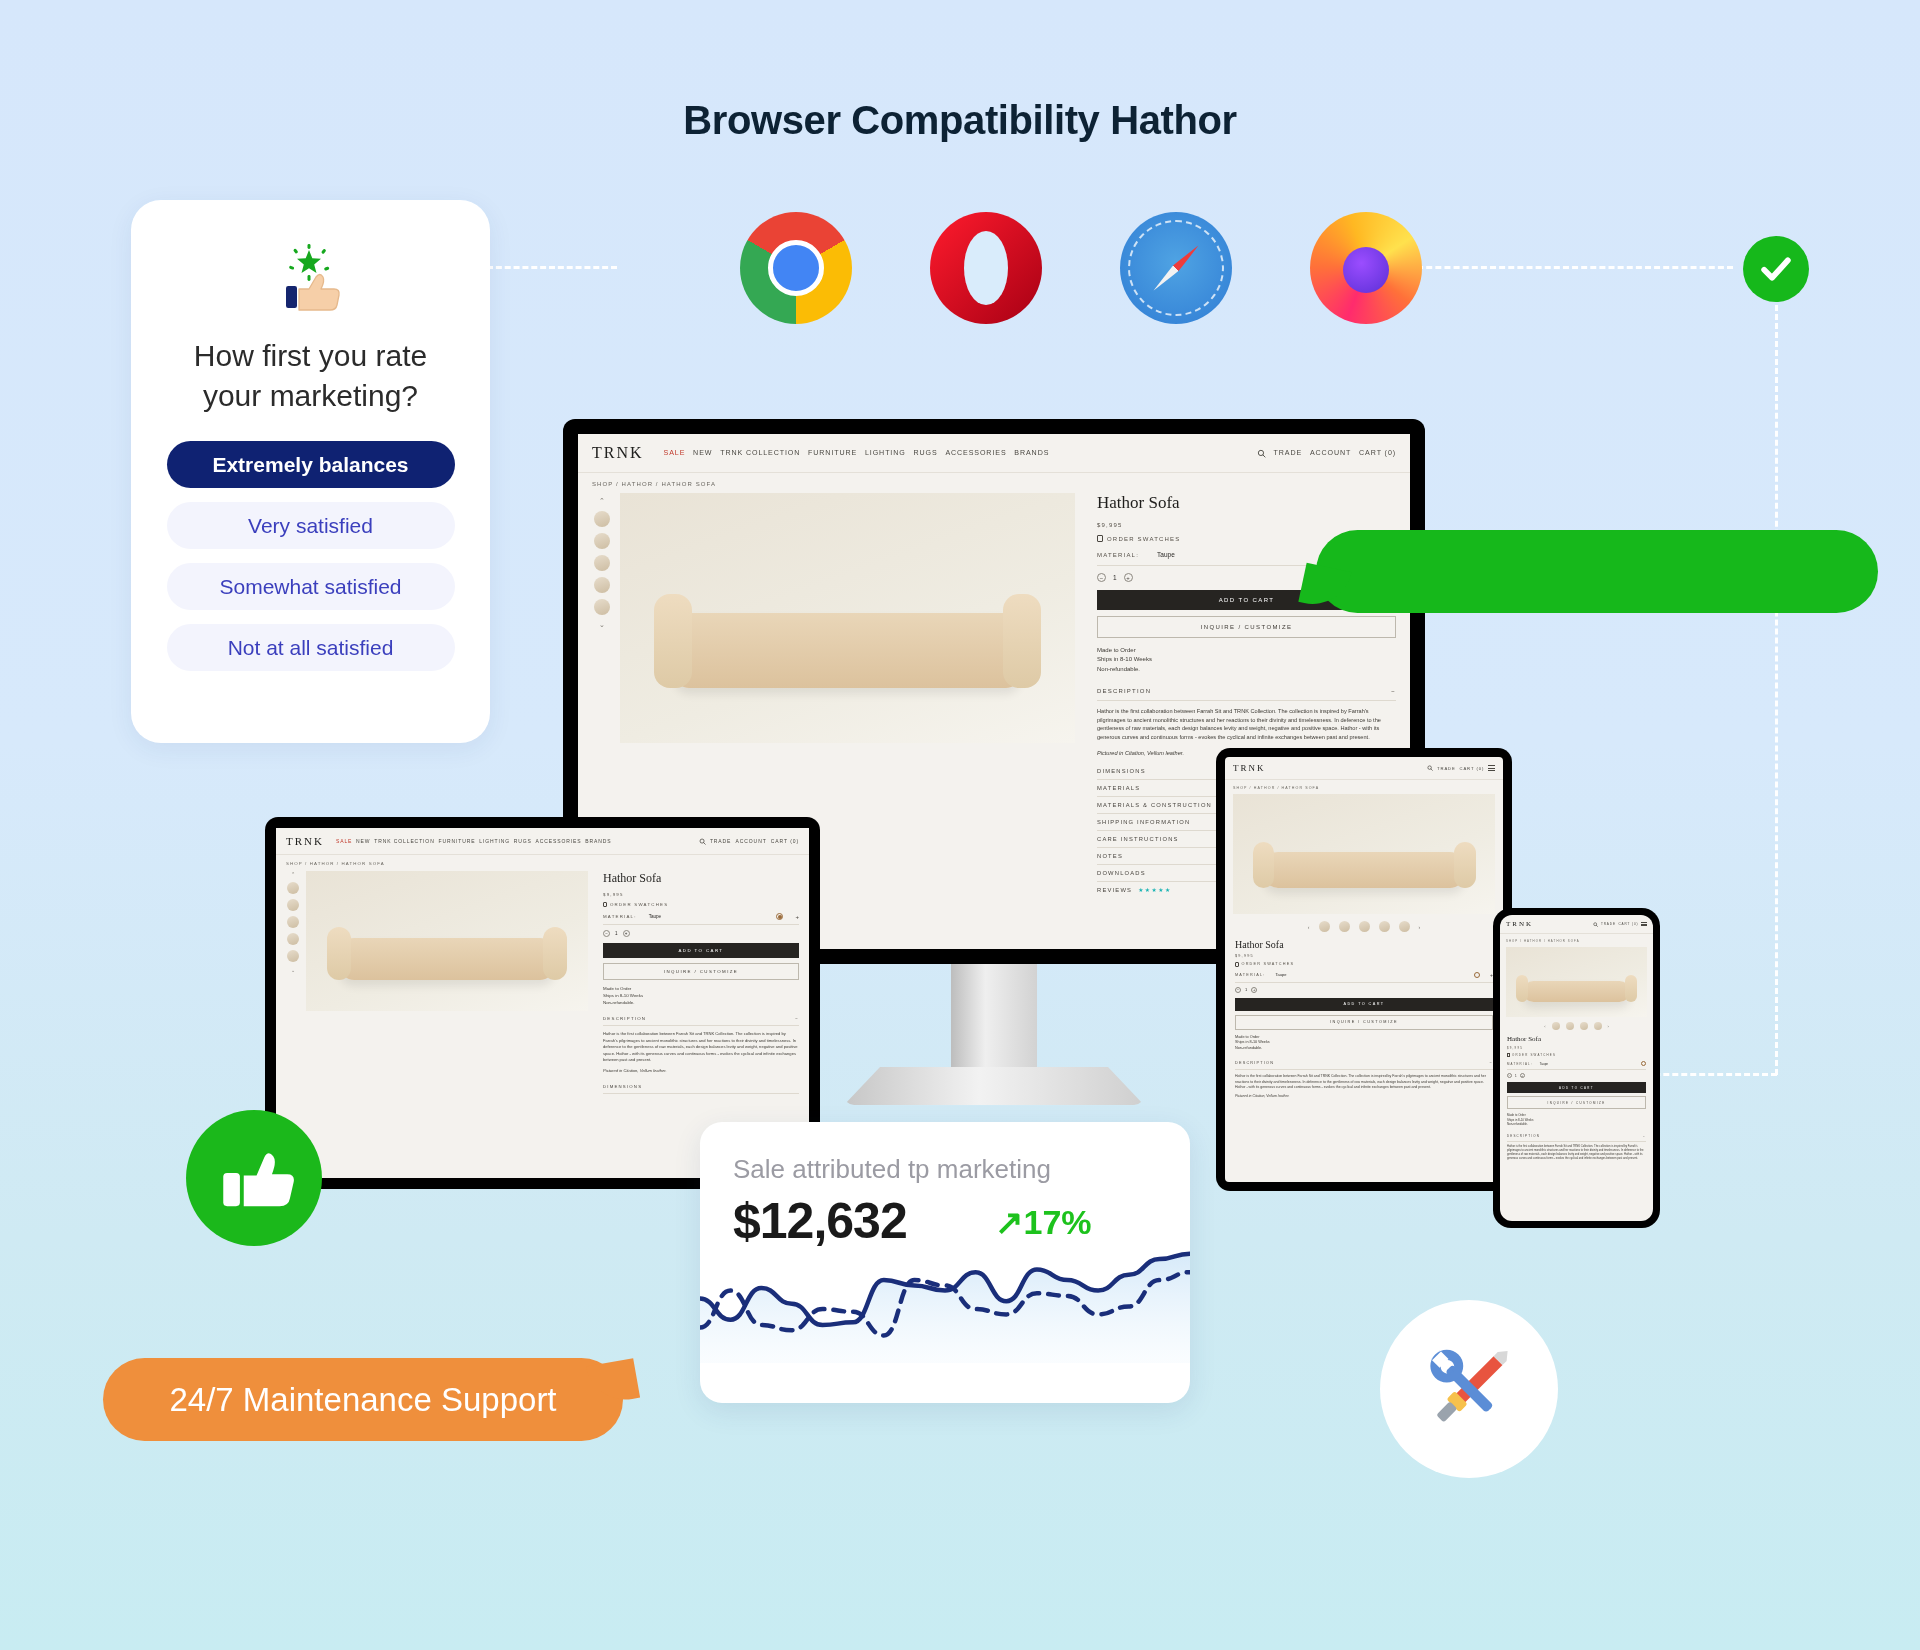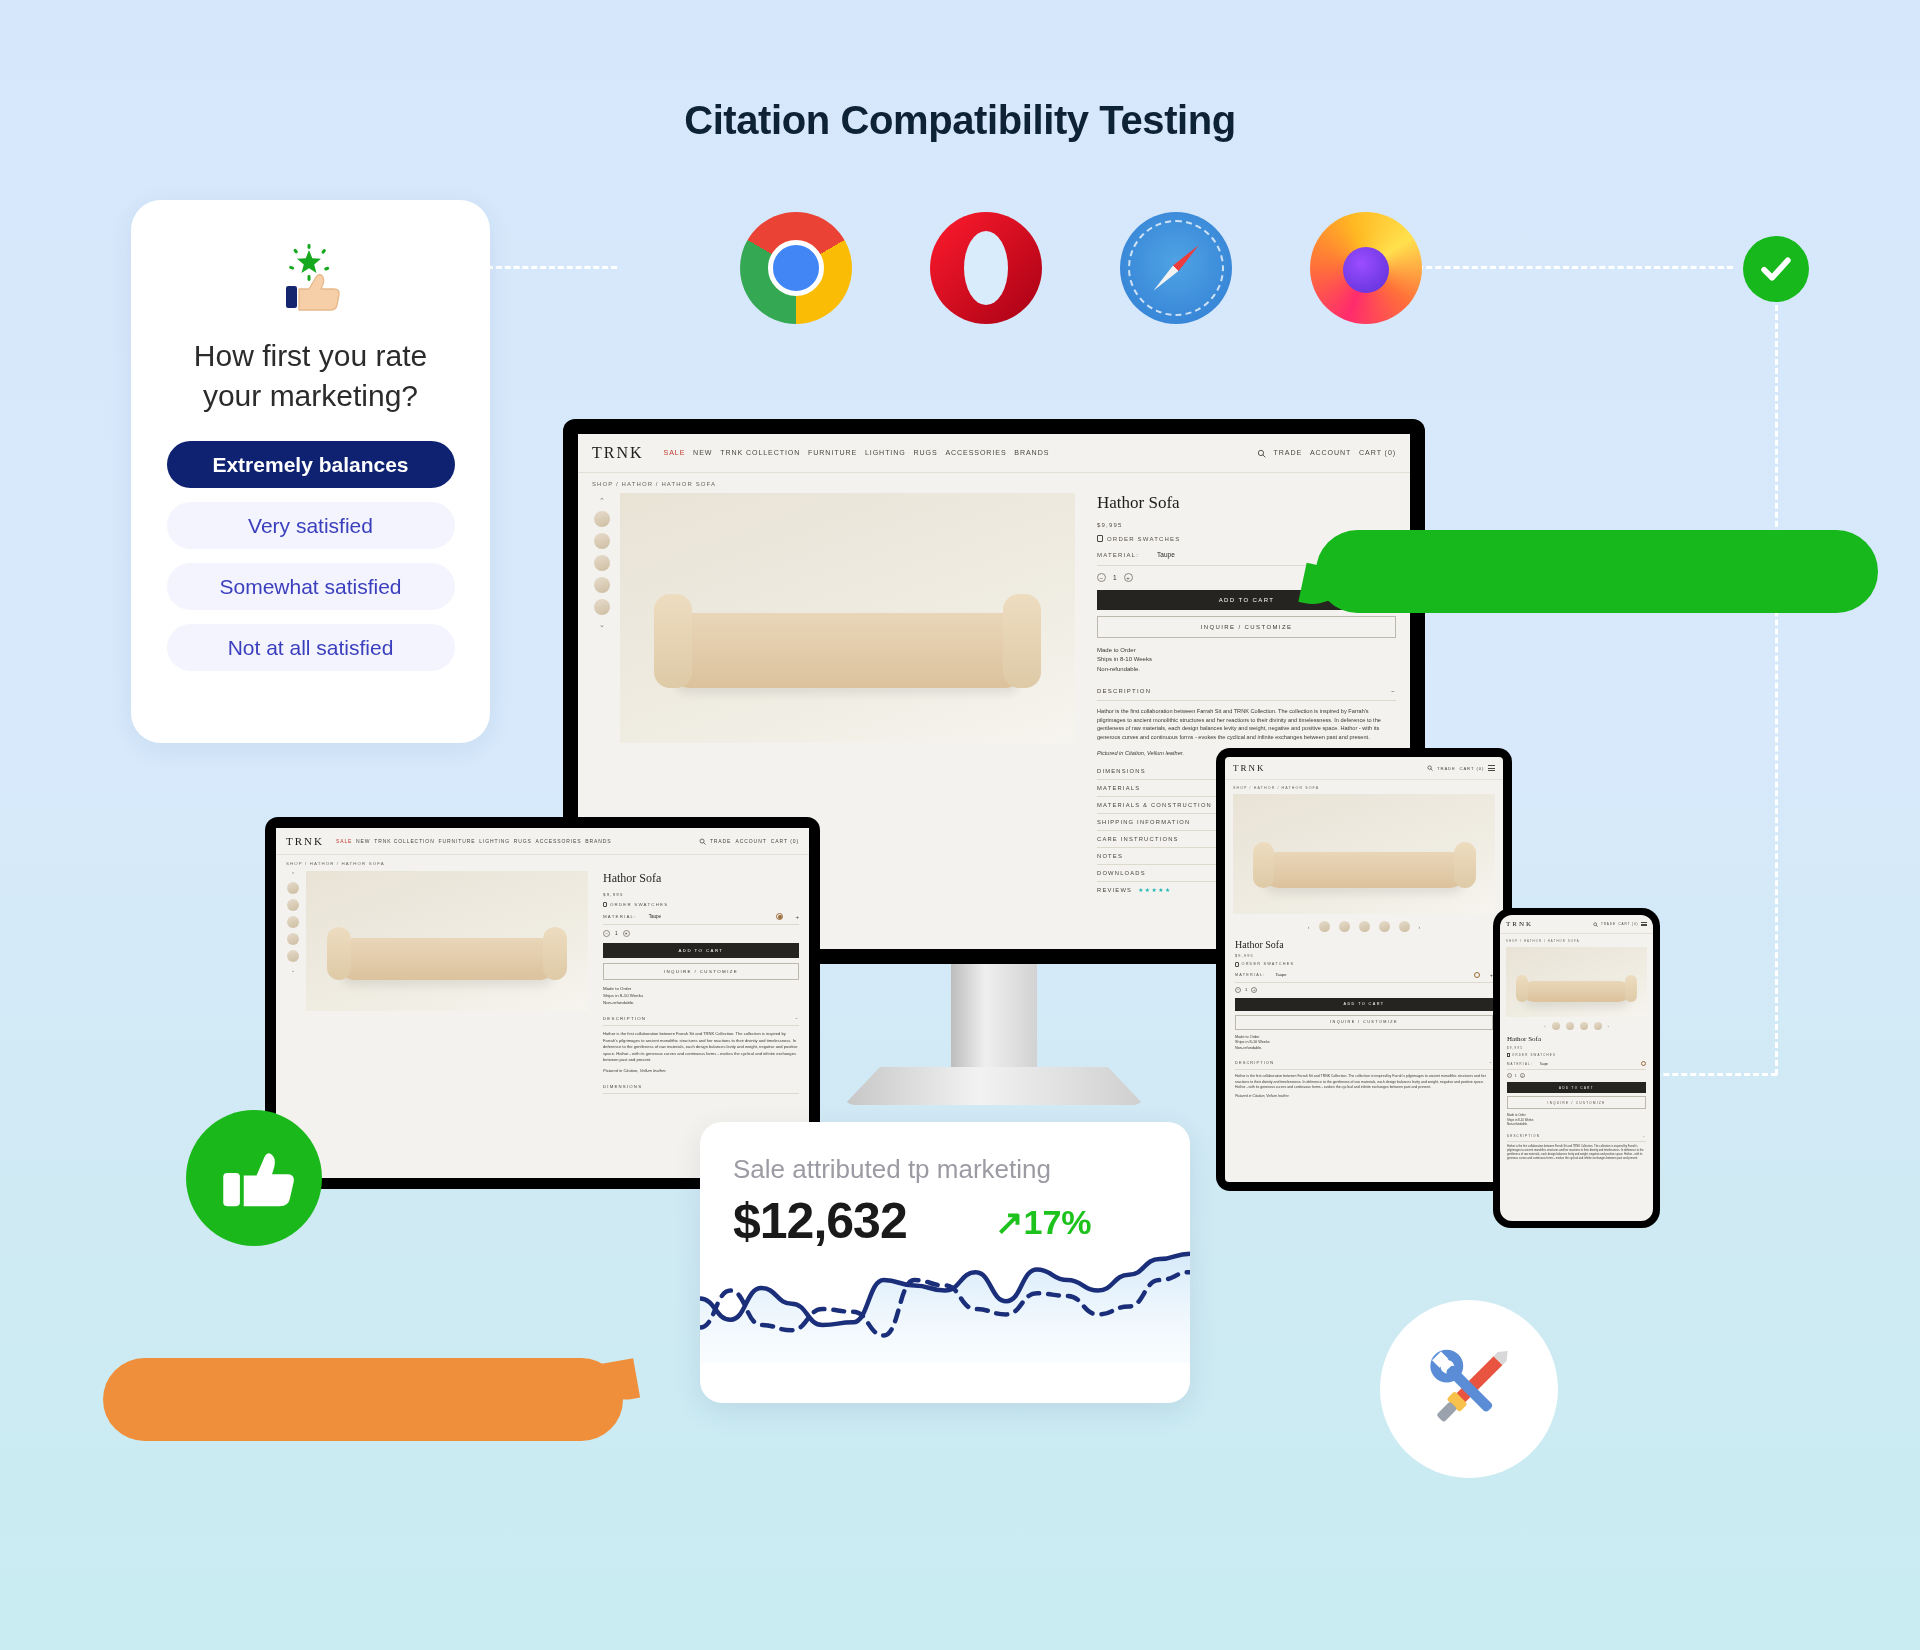--- a/index.html
+++ b/index.html
@@ -120,21 +120,21 @@
   .stat-card{position:absolute;left:700px;top:1122px;width:490px;height:281px;background:#fff;
      border-radius:22px;box-shadow:0 8px 28px rgba(30,60,120,.10);overflow:hidden;}
   .stat-sub{position:absolute;left:33px;top:32px;font-size:26px;color:#9b9ba3;}
   .stat-val{position:absolute;left:33px;top:70px;font-size:50px;font-weight:700;color:#1a1a1a;letter-spacing:-1px;}
   .stat-delta{position:absolute;left:295px;top:80px;font-size:34px;color:#1dc21d;font-weight:600;}
   .spark{position:absolute;left:0;bottom:40px;width:490px;height:150px;}
 </style>
 </head>
 <body>
 
-<div class="page-title">Citation Compatibility Testing</div>
+<div class="page-title">Browser Compatibility Hathor</div>
 
 <div class="dash-h" style="left:487px;top:266px;width:130px;"></div>
 <div class="dash-h" style="left:1408px;top:266px;width:325px;"></div>
 <div class="dash-v" style="left:1775px;top:305px;height:770px;"></div>
 <div class="dash-h" style="left:1430px;top:1073px;width:347px;"></div>
 
 <div class="survey-card">
   <div class="thumb-wrap">
     <svg width="70" height="70" viewBox="0 0 70 70">
       <g fill="#16a81e">
@@ -488,20 +488,21 @@
     </div>
   </div>
 </div>
 
 <div class="bubble bubble-green">
   <span class="tail"></span>
 </div>
 
 <div class="bubble bubble-orange">
   <span class="tail"></span>
+  <span style="position:relative;">24/7 Maintenance Support</span>
 </div>
 
 <div class="thumbup">
   <svg width="82" height="82" viewBox="0 0 64 64">
     <rect x="8" y="28" width="13" height="26" rx="3" fill="#fff"></rect>
     <path d="M24 30 L34 30 L40 16 q3-6 7-1 q3 4 -1 14 l12 0 q6 0 5 6 l-3 13 q-1 6 -8 6 L24 54 Z" fill="#fff"></path>
   </svg>
 </div>
 
 <div class="tools">

